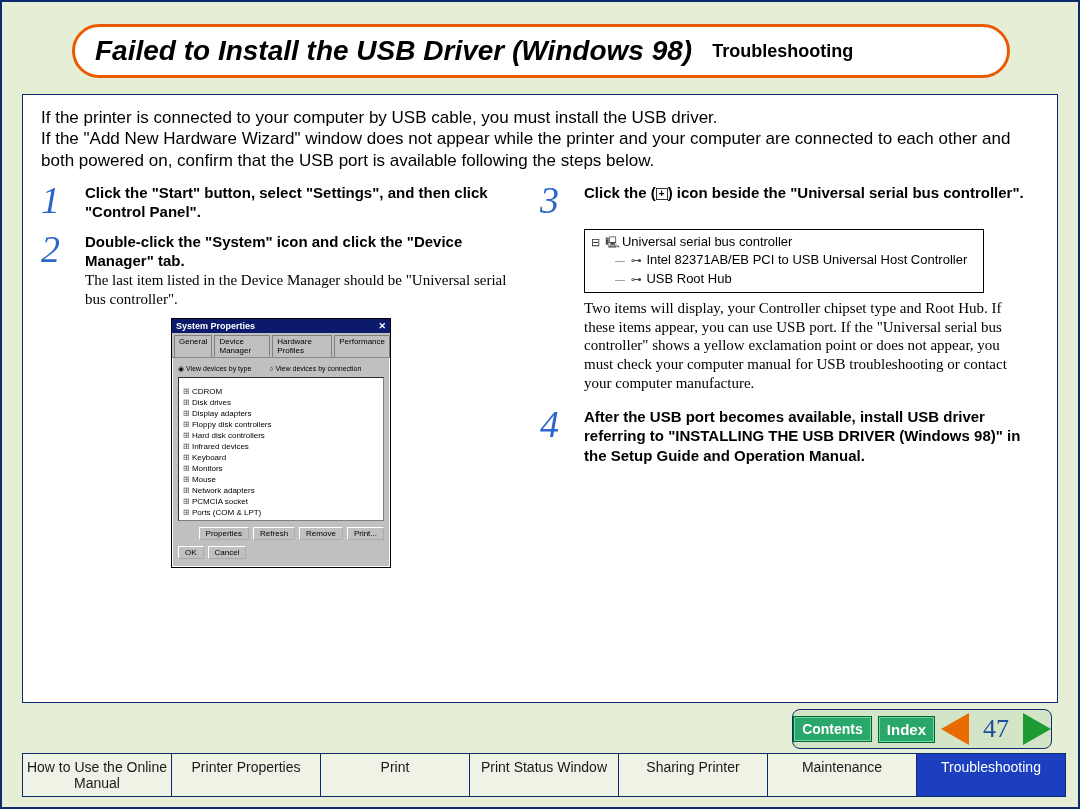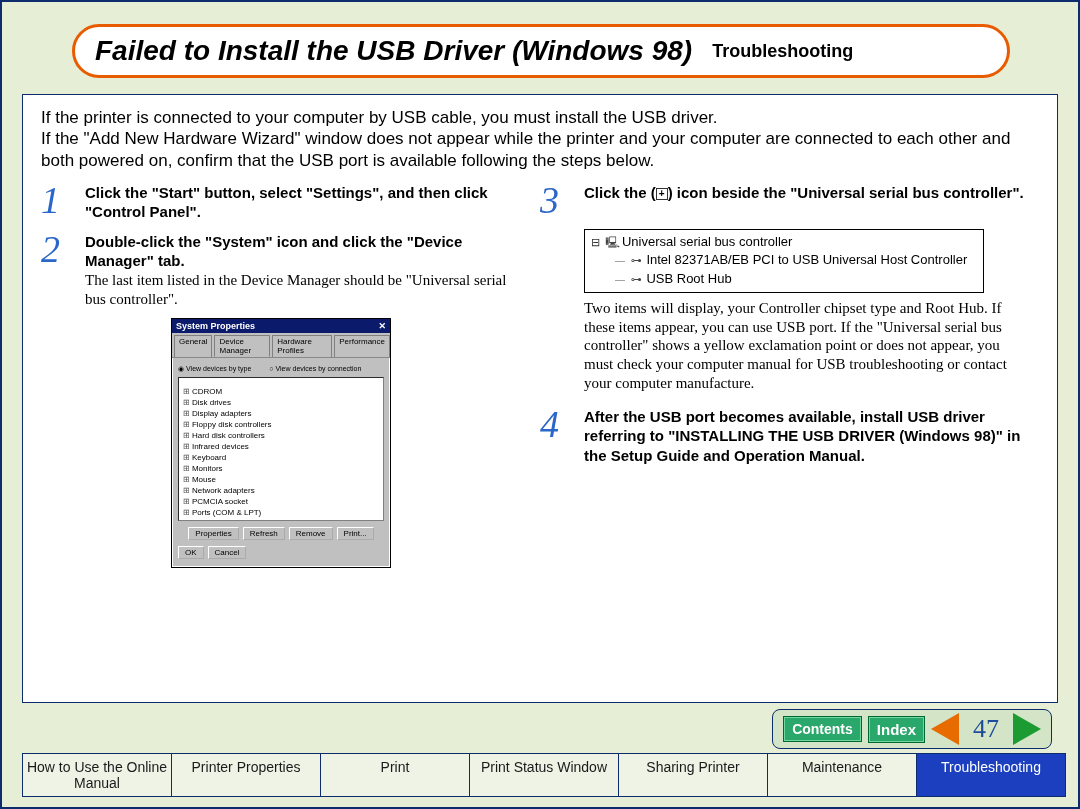--- a/index.html
+++ b/index.html
@@ -71,21 +71,21 @@
     border:1px solid #808080; border-bottom:none; background:#c0c0c0; padding:1px 4px; font-size:8px; margin:2px 0 0 2px;
   }
   .sysprop .sptab.active { background:#c0c0c0; border-bottom:1px solid #c0c0c0; position:relative; z-index:1;}
   .sysprop .spbody { background:#c0c0c0; padding:5px; border:1px solid #fff; border-top:none;}
   .sysprop .radiorow { font-size:7px; margin:2px 0 4px 0; display:flex; gap:18px; }
   .sysprop .tree {
     background:#fff; border:1px inset #808080; width:100%; height:144px; padding:8px 4px;
     font-size:8px; line-height:11px; color:#000; overflow:hidden;
   }
   .sysprop .tree div::before{ content:"⊞ "; color:#555;}
-  .sysprop .btnrow { display:flex; gap:4px; justify-content:center; margin-top:6px;}
+  .sysprop .btnrow { display:flex; gap:4px; justify-content:flex-end; margin-top:6px;}
   .sysprop .btn , .sysprop .btn2{
     font-size:8px; padding:1px 6px; background:#c0c0c0;
     border:1px outset #fff; cursor:default;
   }
   .sysprop .btnrow2 { display:flex; gap:4px; justify-content:flex-start; margin-top:6px; padding-bottom:2px;}
 
   
   .usbtree {
     width:400px; margin:8px 0 6px 44px;
     border:1px solid #000; background:#fff;
@@ -103,21 +103,21 @@
   .plusicon {
     display:inline-block; width:12px; height:12px; border:1px solid #333;
     font-size:10px; line-height:10px; text-align:center; vertical-align:middle; background:#fff;
   }
 
   
   .navstrip {
     position:absolute;
     right:26px; bottom:58px; height:40px;
     background:#d4e5c7; border:1px solid #0d2c6e; border-radius:8px;
-    display:flex; align-items:center; padding:3px 10px; gap:6px;
+    display:flex; align-items:center; padding:3px 0; gap:6px;
   }
   .navbtn {
     padding:4px 8px; background:#2aa76a; color:#fff; font-weight:bold;
     border:1px solid #063; font-size:15px;
     box-shadow:inset 0 0 0 1px #6fd89e;
   }
   .navbtn.contents{ background:#2aa76a; font-size:14px;}
   .navbtn.index{ background:#2aa76a;}
   .arrow {
     width:0;height:0;

